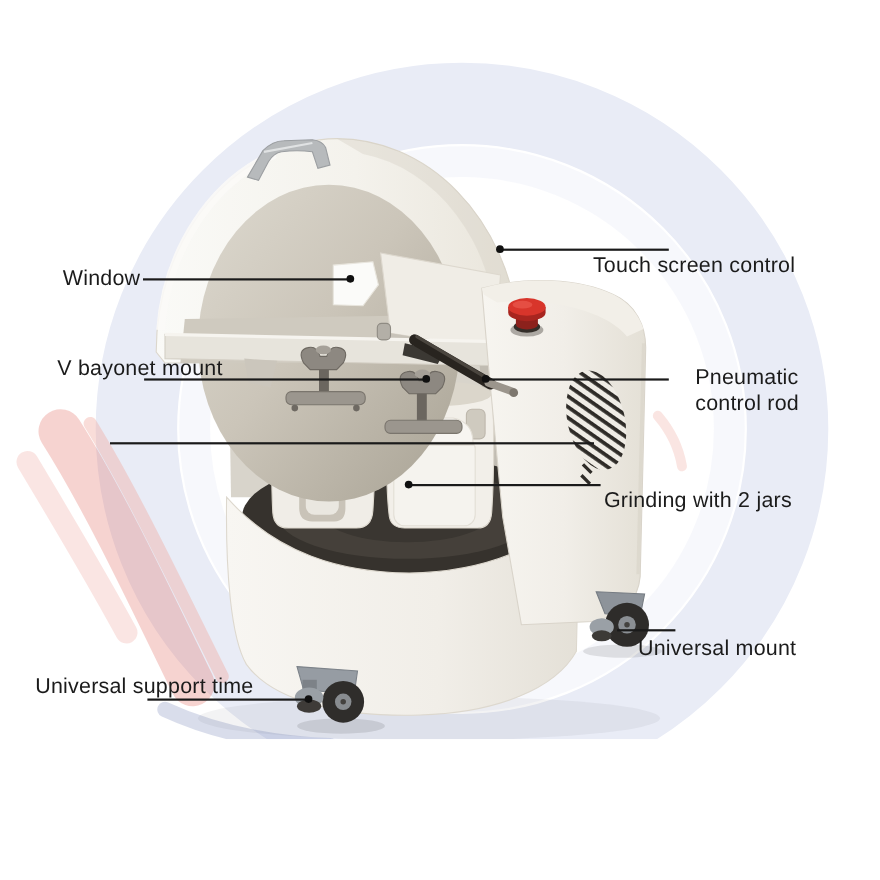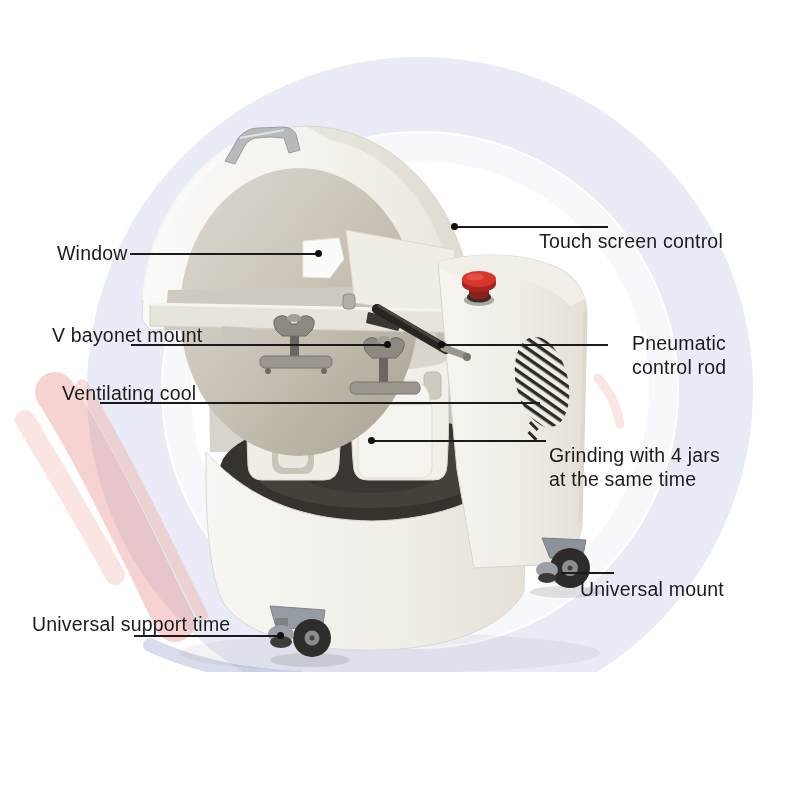--- a/index.html
+++ b/index.html
@@ -208,28 +208,24 @@
   <div class="line" style="left:131px;top:344px;width:258px;"></div>
   <div class="dot" style="left:384px;top:341px;"></div>
 
   <div class="lbl" style="left:632px;top:331px;">
     <span>Pneumatic</span>
     <span>control rod</span>
   </div>
   <div class="line" style="left:441px;top:344px;width:167px;"></div>
   <div class="dot" style="left:438px;top:341px;"></div>
 
-  <div class="lbl" style="left:62px;top:381px;">
-      <span>Ventilating cool</span>
-    </div>
   <div class="line" style="left:100px;top:402px;width:440px;"></div>
 
   <div class="lbl" style="left:549px;top:443px;">
-    <span>Grinding with 4 jars</span>
-    <span>at the same time</span>
+    <span>Grinding with 2 jars</span>
   </div>
   <div class="line" style="left:371px;top:440px;width:175px;"></div>
   <div class="dot" style="left:368px;top:437px;"></div>
 
   <div class="lbl" style="left:580px;top:577px;">
       <span>Universal mount</span>
     </div>
   <div class="line" style="left:561px;top:572px;width:53px;"></div>
 
   <div class="lbl" style="left:32px;top:612px;">

